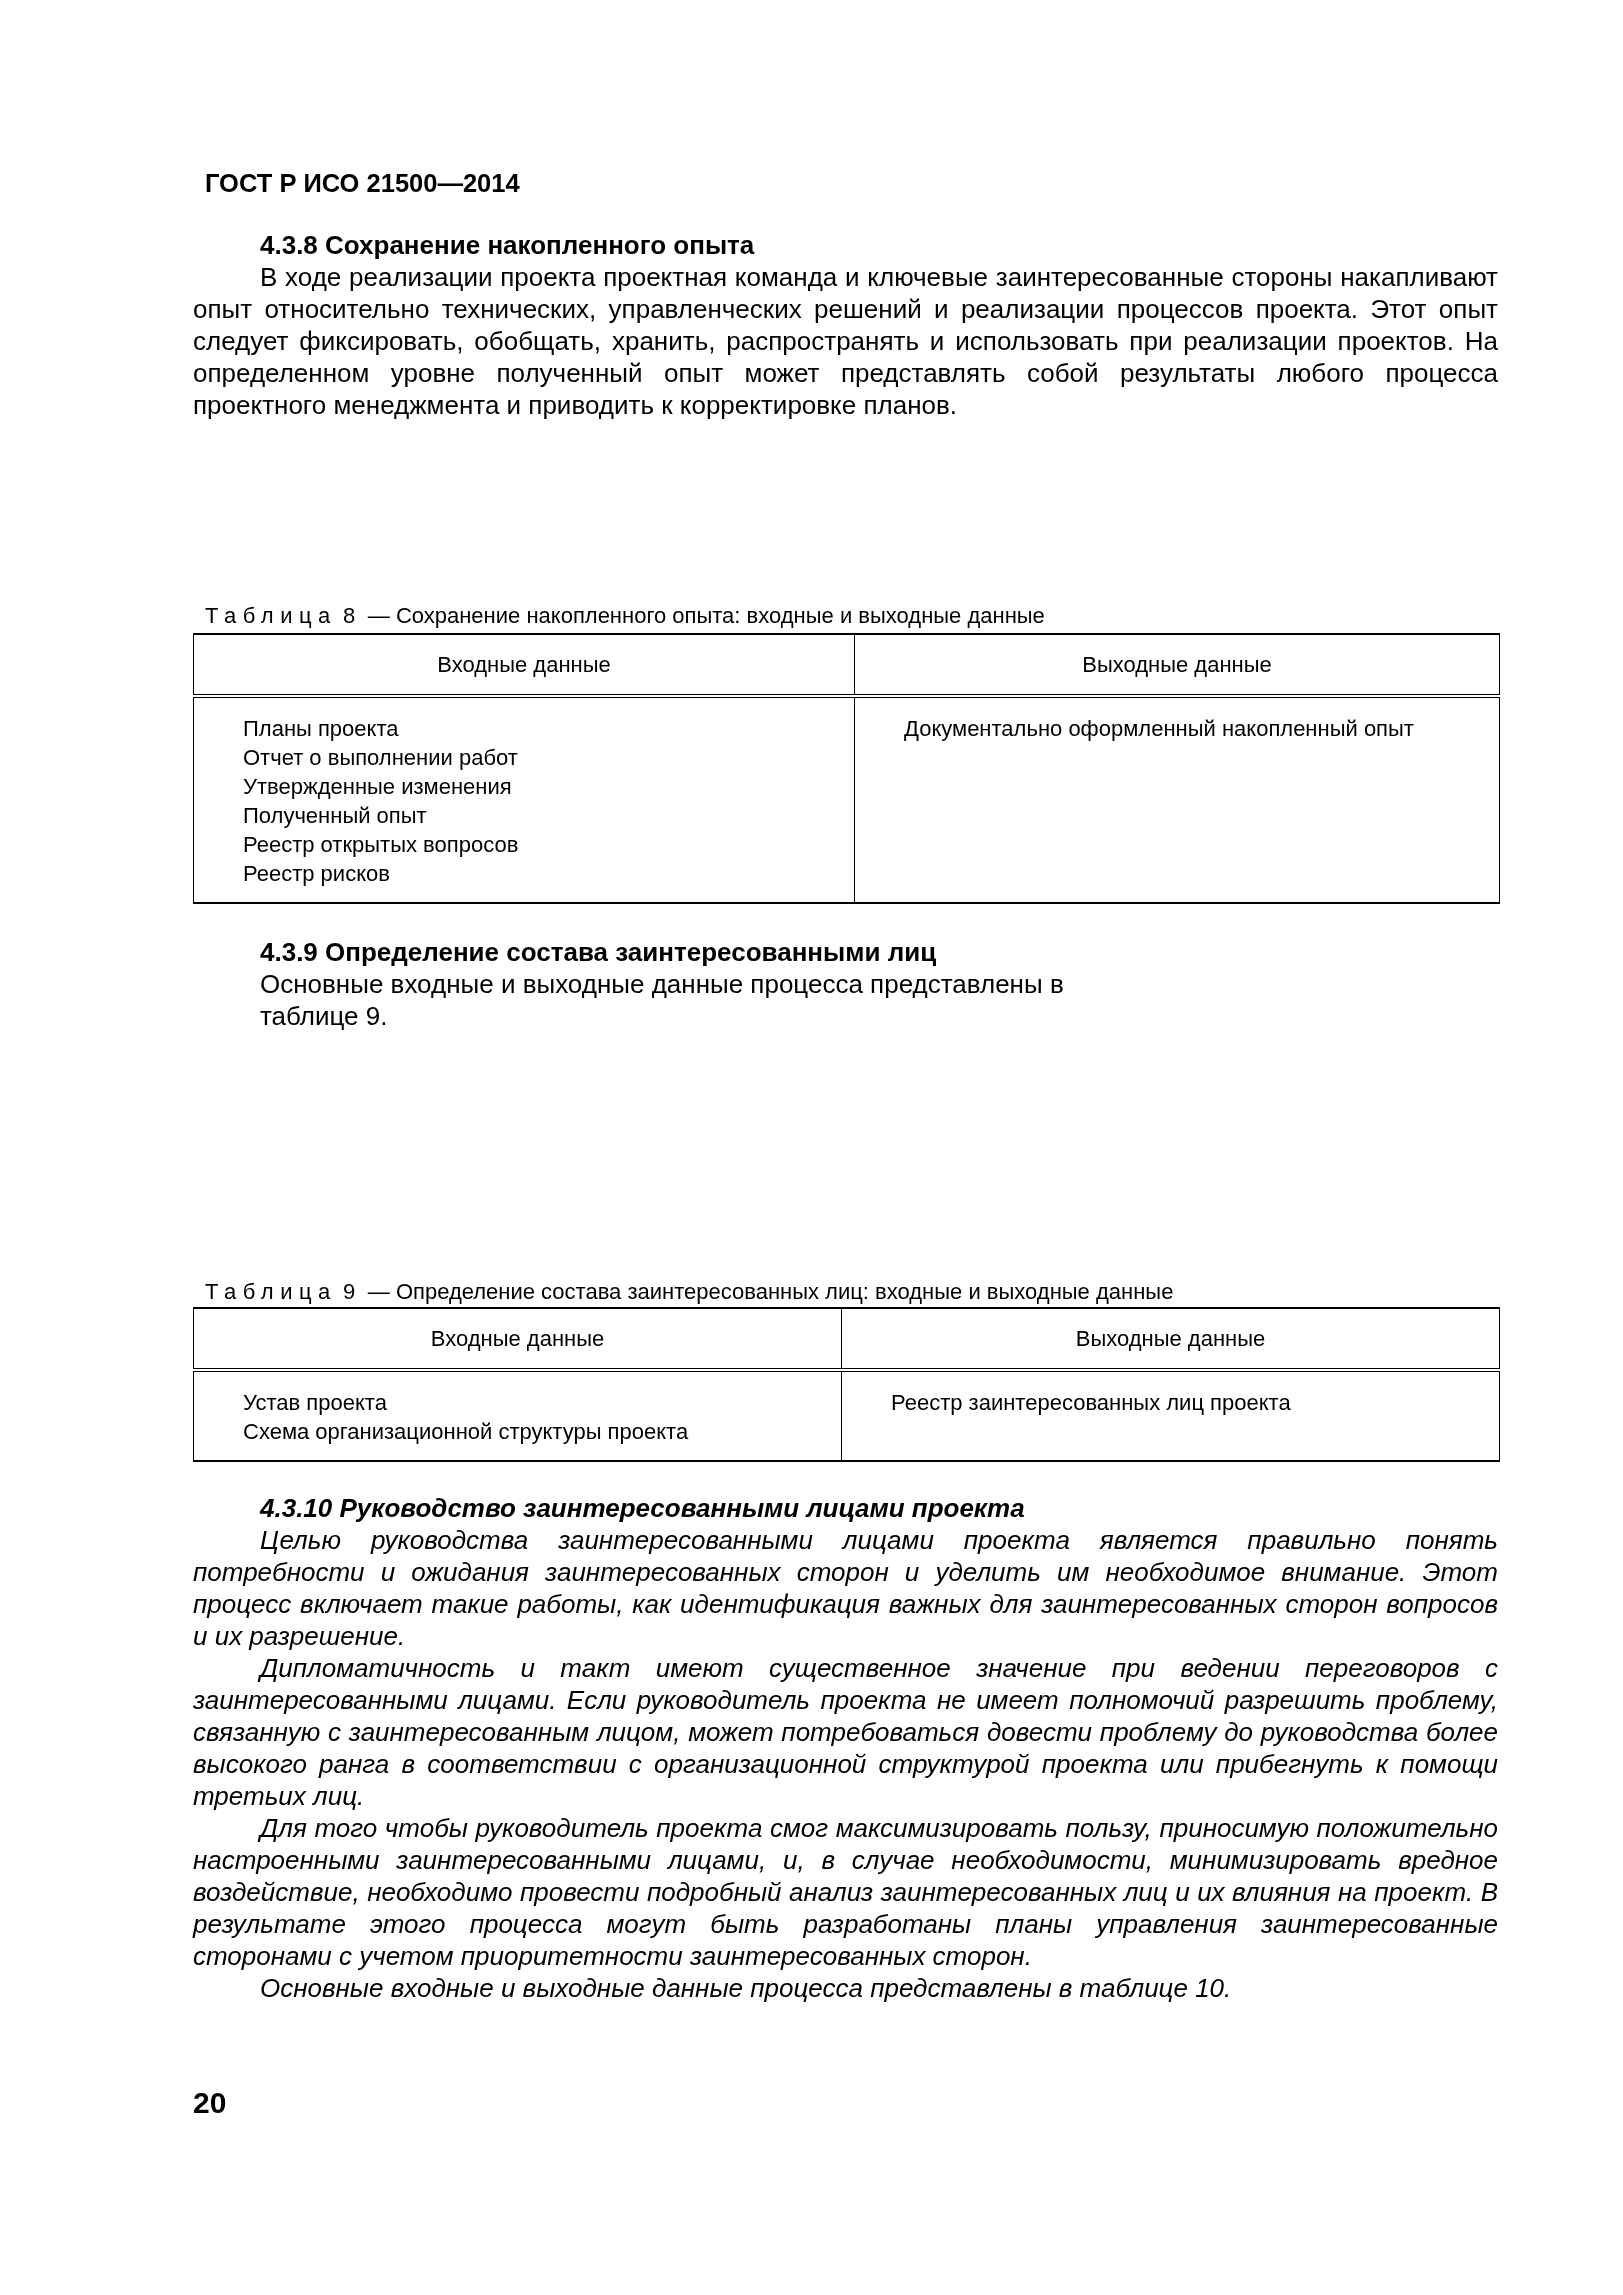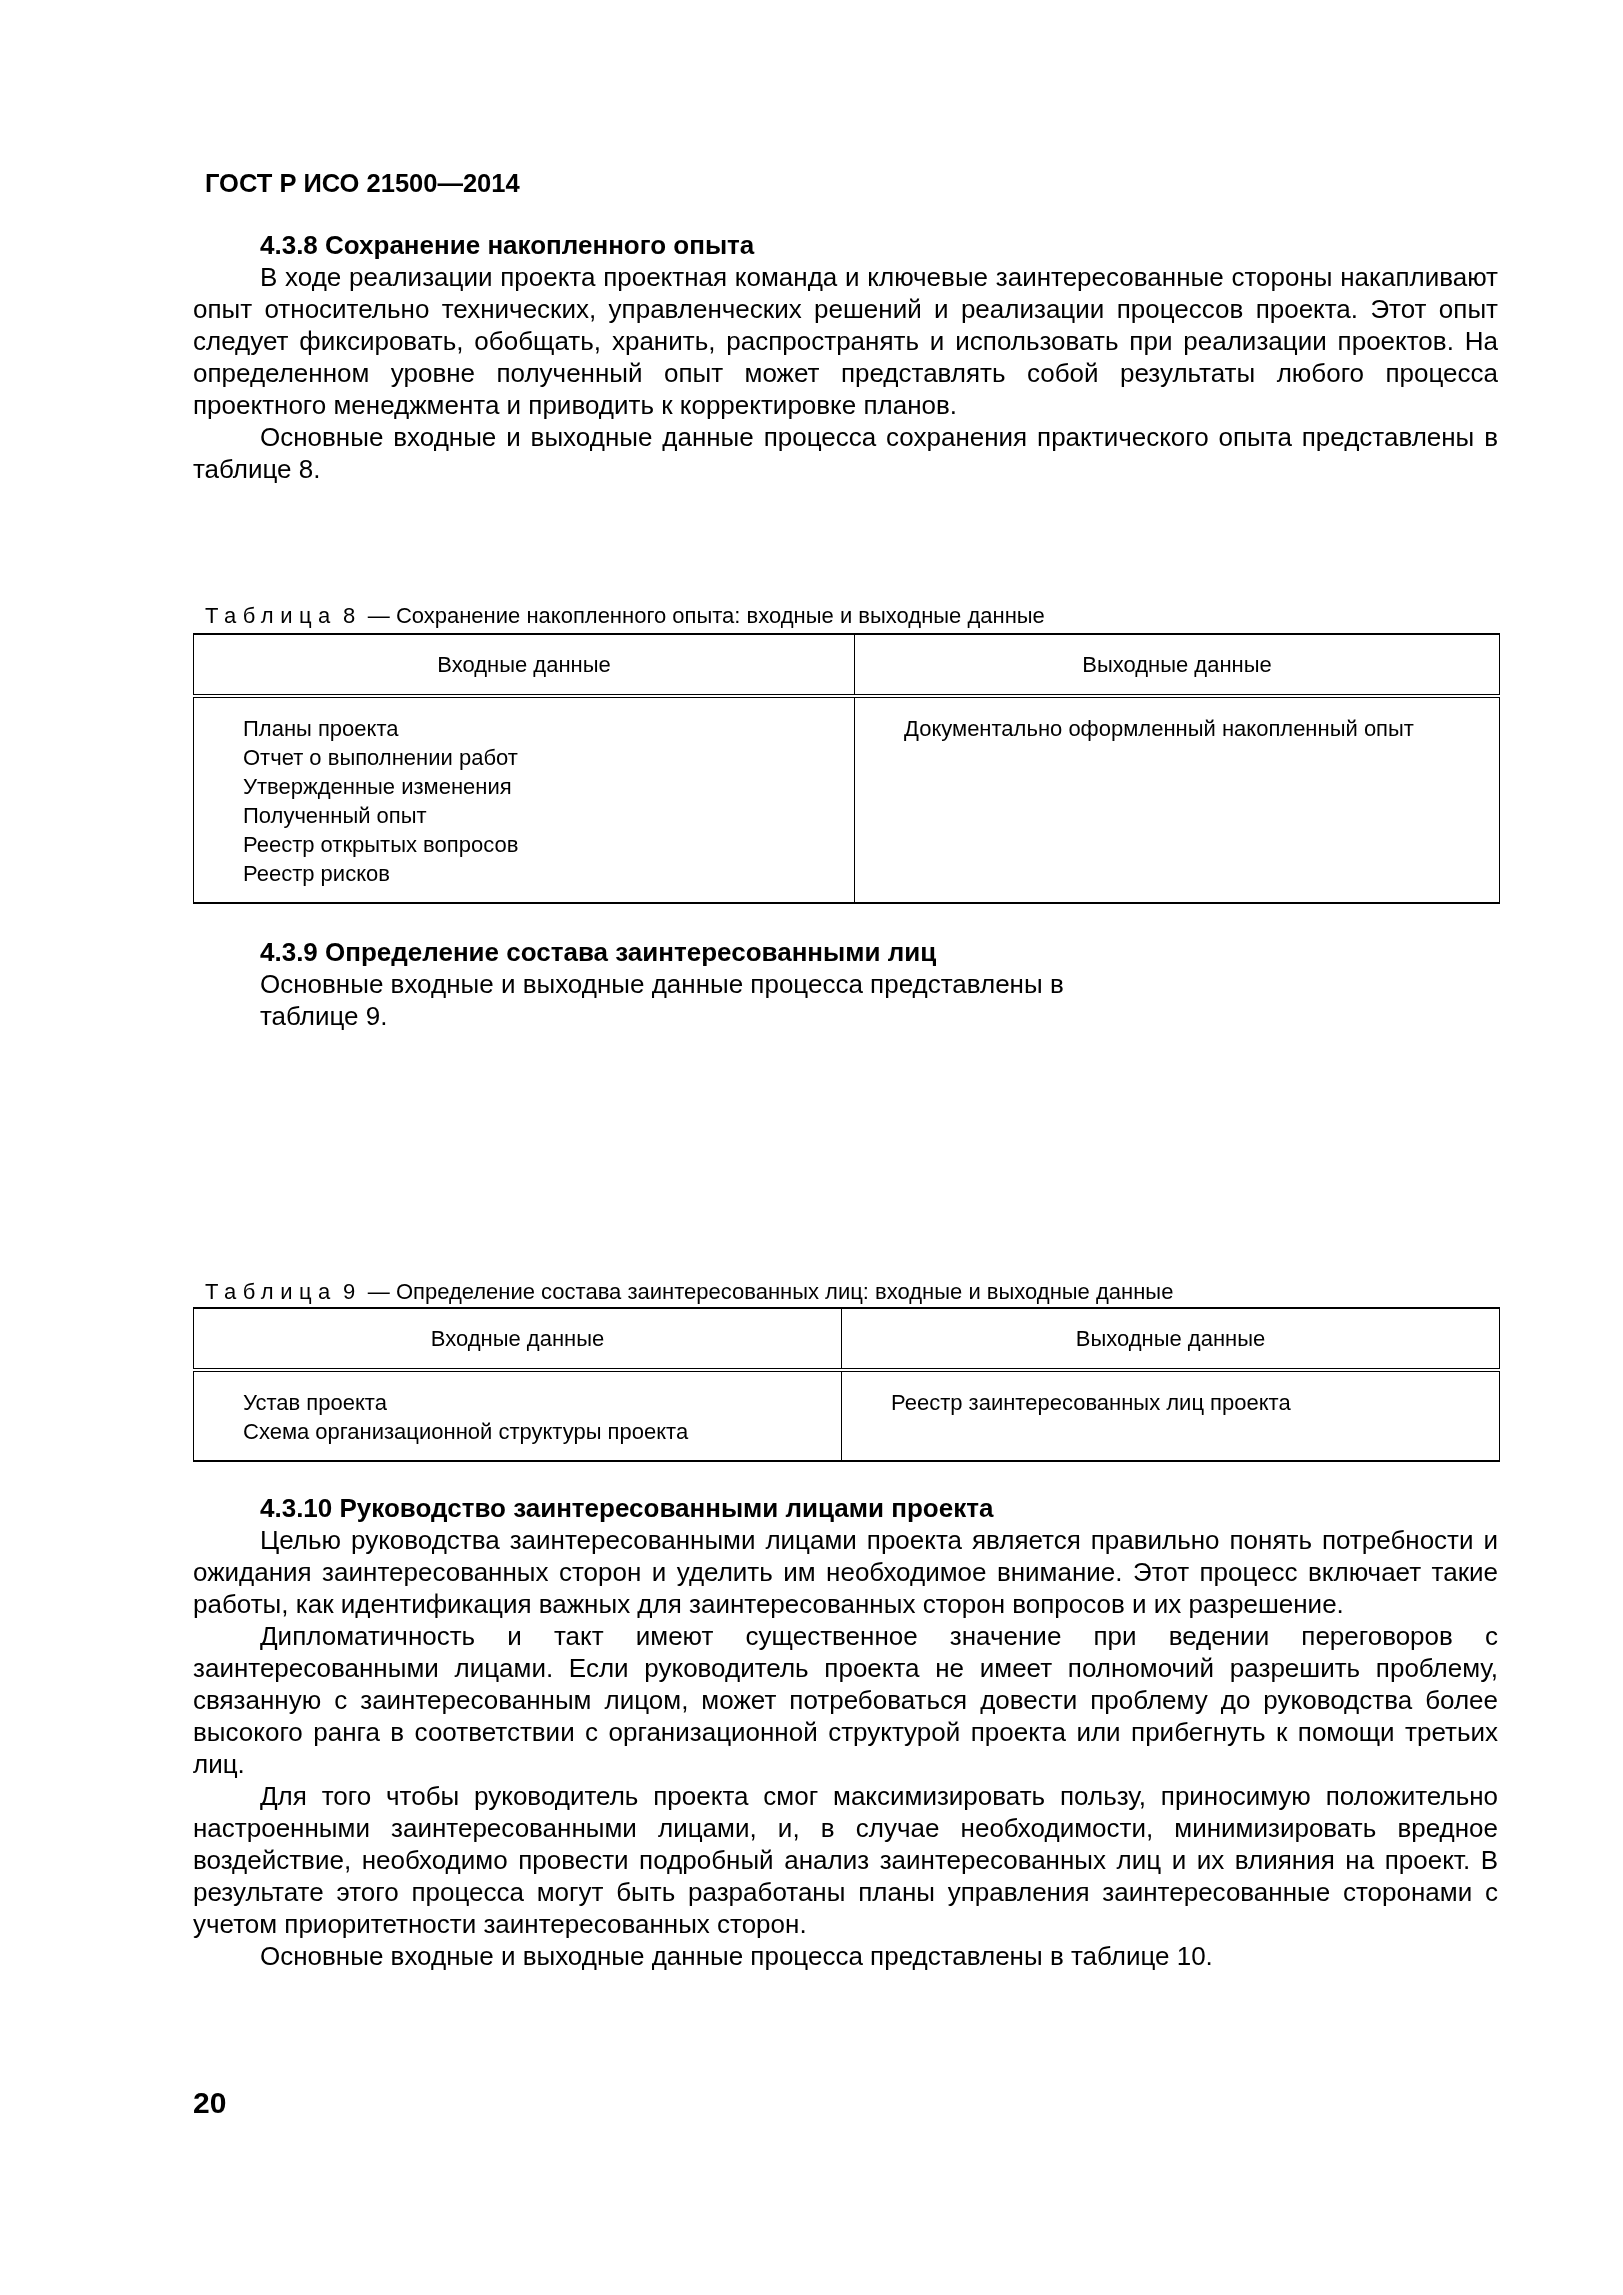--- a/index.html
+++ b/index.html
@@ -45,21 +45,20 @@
 </head>
 <body>
 
 <div class="page">
 
   <div class="running-head">ГОСТ Р ИСО 21500—2014</div>
 
   <div style="position:absolute; top:230px; left:0; width:1305px;">
     <h2 class="section-title">4.3.8 Сохранение накопленного опыта</h2>
     <p class="body">В ходе реализации проекта проектная команда и ключевые заинтересованные стороны накапливают опыт относительно технических, управленческих решений и реализации процессов проекта. Этот опыт следует фиксировать, обобщать, хранить, распространять и использовать при реализации проектов. На определенном уровне полученный опыт может представлять собой результаты любого процесса проектного менеджмента и приводить к корректировке планов.</p>
-    <p class="body">Основные входные и выходные данные процесса сохранения практического опыта представлены в таблице 8.</p>
   </div>
 
   <div style="position:absolute; top:591px; left:0;">
     <p class="caption">
       <span class="spaced">Таблица</span>
       <span class="spaced">8</span>
       <span>— Сохранение накопленного опыта: входные и выходные данные</span>
     </p>
   </div>
   <div style="position:absolute; top:633px; left:0;">
@@ -124,21 +123,21 @@
             <span class="cell-line">Схема организационной структуры проекта</span>
           </td>
           <td>
             <span class="cell-line">Реестр заинтересованных лиц проекта</span>
           </td>
         </tr>
       </tbody>
     </table>
   </div>
 
-  <div style="position:absolute; top:1493px; left:0; width:1305px;">
+  <div style="position:absolute; top:1493px; left:0; width:1305px;font-style:italic;">
     <h2 class="section-title">4.3.10 Руководство заинтересованными лицами проекта</h2>
     <p class="body">Целью руководства заинтересованными лицами проекта является правильно понять потребности и ожидания заинтересованных сторон и уделить им необходимое внимание. Этот процесс включает такие работы, как идентификация важных для заинтересованных сторон вопросов и их разрешение.</p>
     <p class="body">Дипломатичность и такт имеют существенное значение при ведении переговоров с заинтересованными лицами. Если руководитель проекта не имеет полномочий разрешить проблему, связанную с заинтересованным лицом, может потребоваться довести проблему до руководства более высокого ранга в соответствии с организационной структурой проекта или прибегнуть к помощи третьих лиц.</p>
     <p class="body">Для того чтобы руководитель проекта смог максимизировать пользу, приносимую положительно настроенными заинтересованными лицами, и, в случае необходимости, минимизировать вредное воздействие, необходимо провести подробный анализ заинтересованных лиц и их влияния на проект. В результате этого процесса могут быть разработаны планы управления заинтересованные сторонами с учетом приоритетности заинтересованных сторон.</p>
     <p class="body">Основные входные и выходные данные процесса представлены в таблице 10.</p>
   </div>
 
   <div class="page-num">20</div>
 </div>
 

